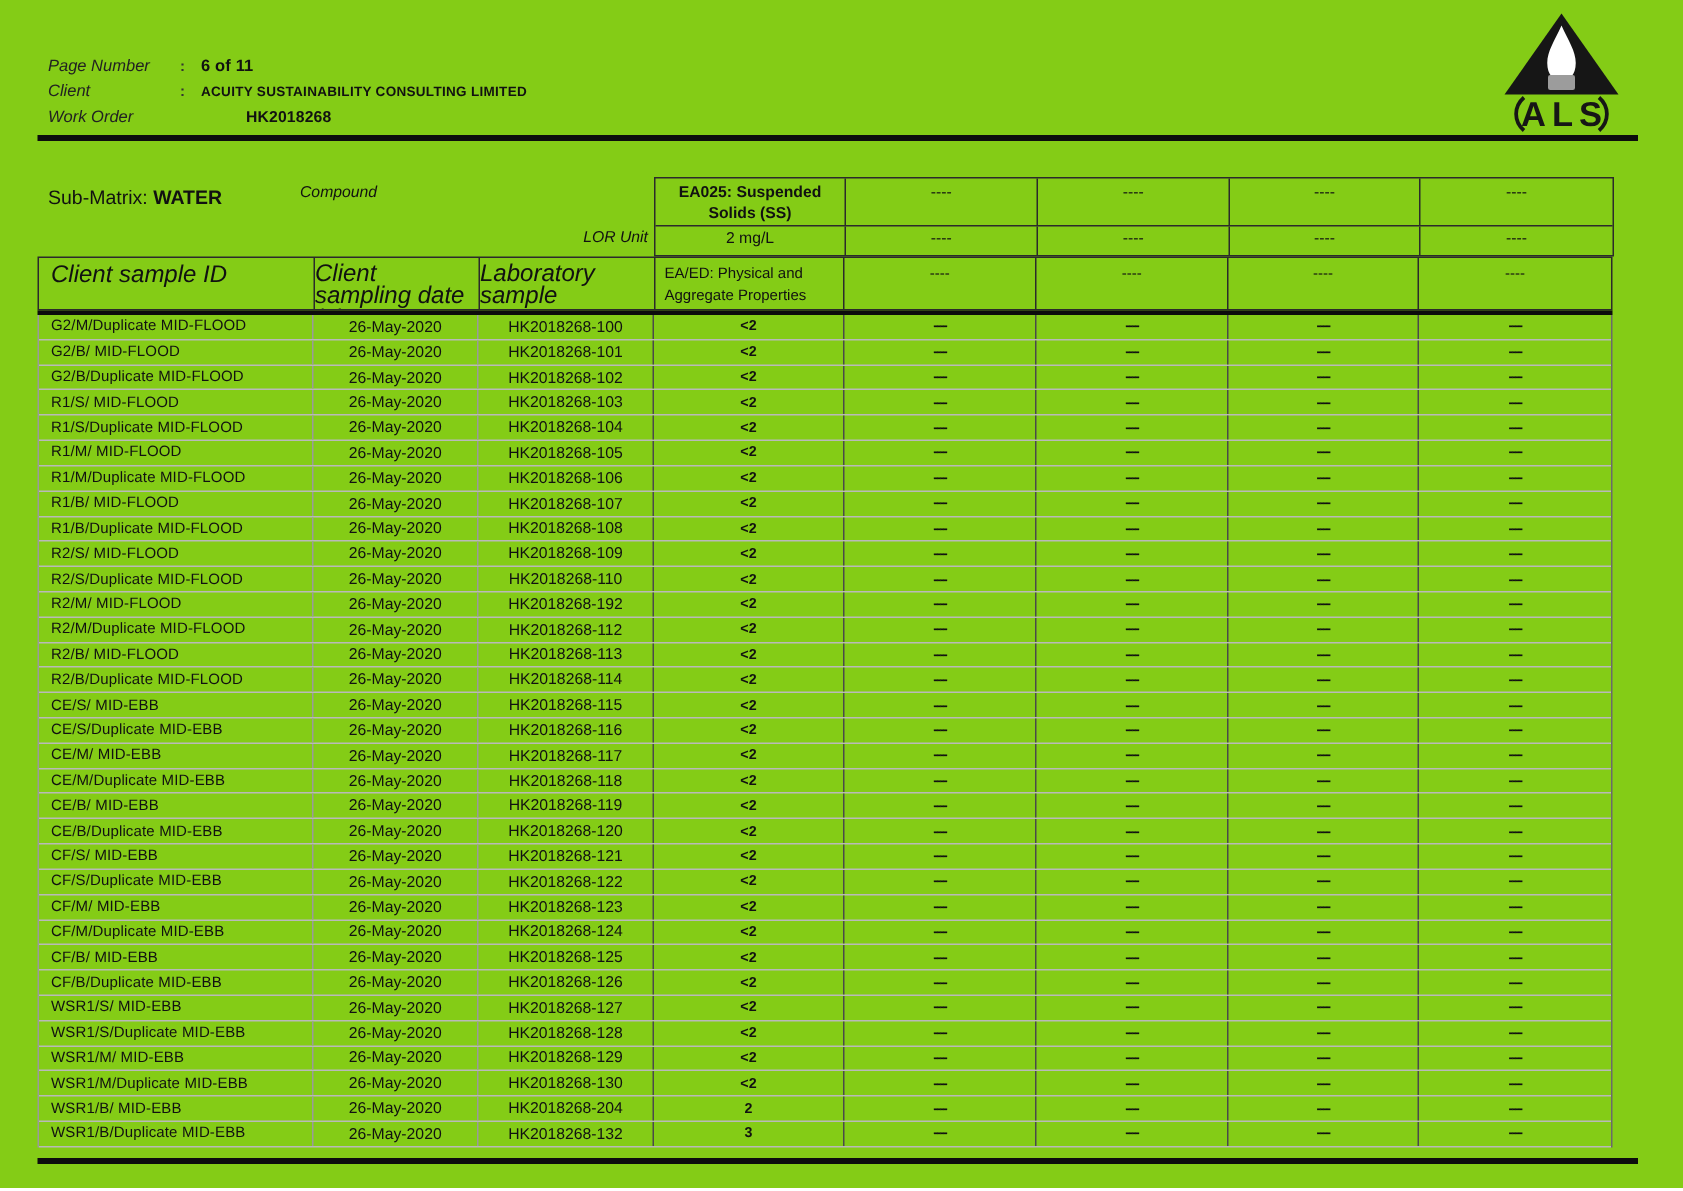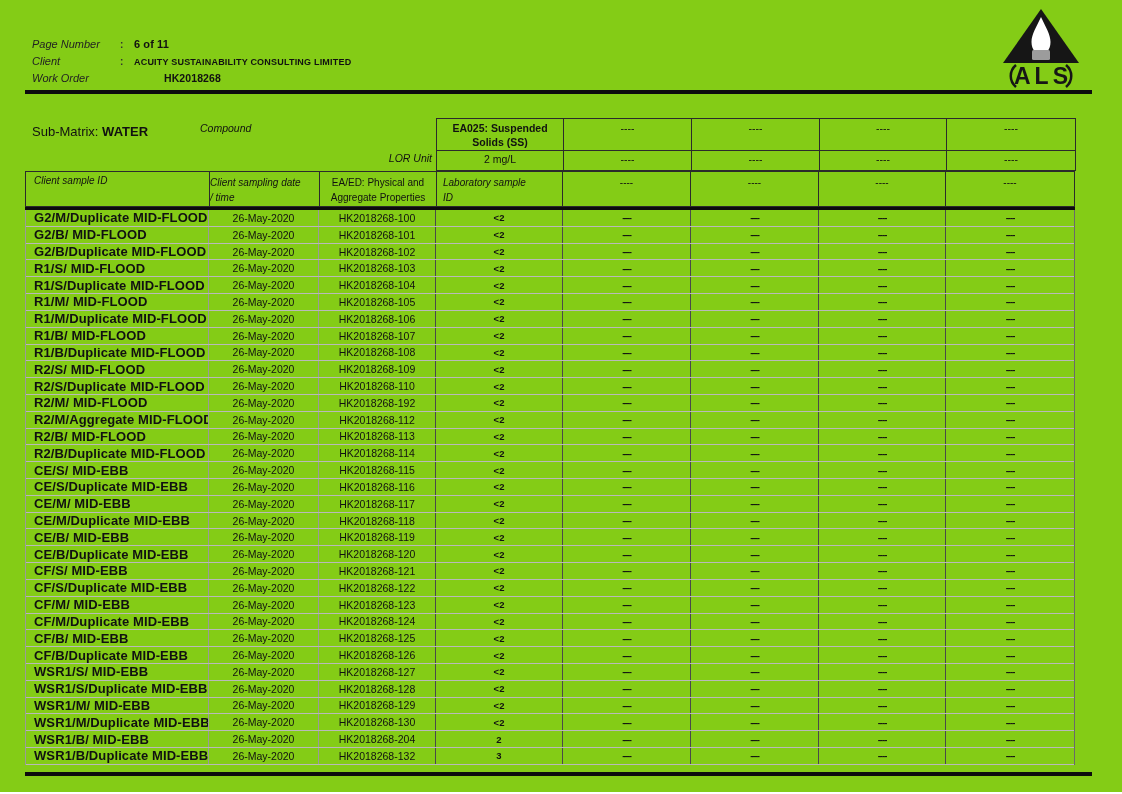--- a/index.html
+++ b/index.html
@@ -35,36 +35,36 @@
   .ccell { box-sizing:border-box; text-align:center; font-size:10.5px; overflow:hidden; }
   .ccell:not(:first-child) { border-left:1px solid #2b2b2b; }
   .cmp-row1 .ccell { line-height:14px; padding-top:2px; }
   .cmp-row1 .ccell:first-child { font-weight:700; }
   .cmp-row2 .ccell { line-height:17px; }
   
   .id-band {
     position:absolute; left:25px; top:171px; width:1050px; height:36px; box-sizing:border-box;
     border:1px solid #2b2b2b; display:grid; grid-template-columns:183px 110px 117px 126px 128px 128px 127px 129px;
   }
-  .hcell { box-sizing:border-box; font-size:10px; padding-top:3px; overflow:hidden; }
+  .hcell { box-sizing:border-box; font-size:16px; padding-top:3px; overflow:hidden; }
   .hcell:not(:first-child) { border-left:1px solid #2b2b2b; }
   .h1 { font-style:italic; padding-left:8px; }
   .h2, .h3 { font-style:italic; text-align:left; line-height:15px; }
   .mcell { font-size:10px; text-align:center; line-height:15px; }
   .id-band > :nth-child(4) { text-align:left; padding-left:6px; }
   
   .thick { position:absolute; left:25px; top:207px; width:1050px; height:3px; background:#0c0c0c; }
   
   .data-table {
     position:absolute; left:25px; top:210px; width:1050px; box-sizing:border-box;
     border-left:1px solid #9a9a9a; border-right:1px solid #6a6a6a;
   }
   .tr { display:grid; grid-template-columns:182px 110px 117px 127px 128px 128px 127px 129px; height:16.82px; box-sizing:border-box; border-bottom:1px solid #b9b9b9; }
   .td { box-sizing:border-box; height:100%; display:flex; align-items:center; justify-content:center; overflow:hidden; white-space:nowrap; }
-  .c1 { justify-content:flex-start; padding-left:8px; font-weight:700; font-size:13px; letter-spacing:0.1px; }
+  .c1 { justify-content:flex-start; padding-left:8px; font-weight:400; font-size:10px; letter-spacing:0.1px; }
   .c2, .c3 { font-size:10.5px; }
   .c2, .c3 { border-left:1px solid #9a9a9a; }
   .c4, .c5, .c6, .c7, .c8 { border-left:1px solid #4a4a4a; font-weight:700; font-size:9.5px; }
   .c5, .c6, .c7, .c8 { letter-spacing:-1px; }
 </style>
 </head>
 <body>
 
 <div class="page">
 
@@ -131,23 +131,23 @@
         <div class="ccell">----</div>
 
         <div class="ccell">----</div>
 
     </div>
   </div>
 
   <div class="id-band">
     <div class="hcell h1">Client sample ID</div>
     <div class="hcell h2"><span>Client sampling date</span><br><span>/ time</span></div>
-    <div class="hcell mcell">EA/ED: Physical and Aggregate Properties</div>
-
-      <div class="hcell h3"><span>Laboratory sample</span><br><span>ID</span></div>
+    <div class="hcell h3"><span>Laboratory sample</span><br><span>ID</span></div>
+
+      <div class="hcell mcell">EA/ED: Physical and Aggregate Properties</div>
 
       <div class="hcell mcell">----</div>
 
       <div class="hcell mcell">----</div>
 
       <div class="hcell mcell">----</div>
 
       <div class="hcell mcell">----</div>
 
   </div>
@@ -282,21 +282,21 @@
         <div class="td c2">26-May-2020</div>
         <div class="td c3">HK2018268-192</div>
         <div class="td c4">&lt;2</div>
         <div class="td c5">----</div>
         <div class="td c6">----</div>
         <div class="td c7">----</div>
         <div class="td c8">----</div>
       </div>
 
       <div class="tr">
-        <div class="td c1">R2/M/Aggregate MID-FLOOD</div>
+        <div class="td c1">R2/M/Duplicate MID-FLOOD</div>
         <div class="td c2">26-May-2020</div>
         <div class="td c3">HK2018268-112</div>
         <div class="td c4">&lt;2</div>
         <div class="td c5">----</div>
         <div class="td c6">----</div>
         <div class="td c7">----</div>
         <div class="td c8">----</div>
       </div>
 
       <div class="tr">

